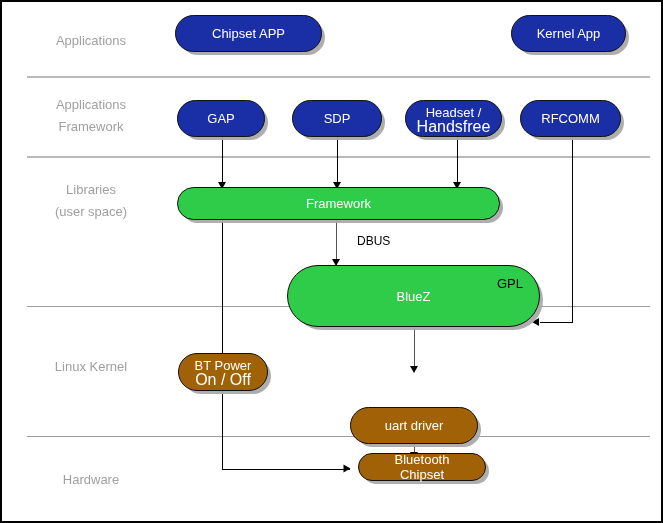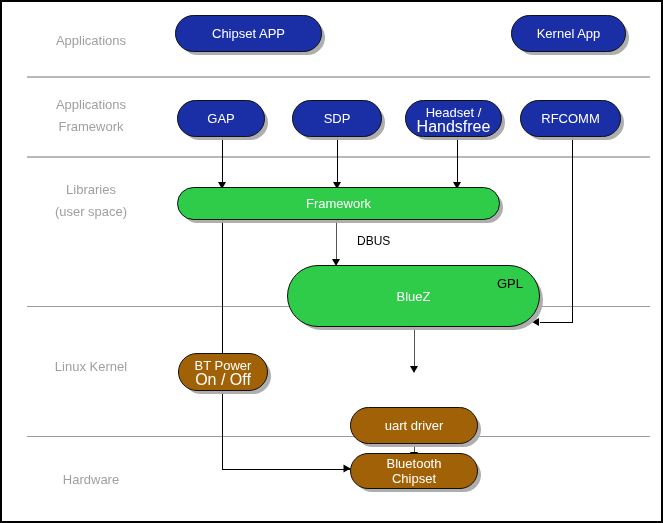--- a/index.html
+++ b/index.html
@@ -189,18 +189,18 @@
 
   <div class="node red" style="left:176px; top:351px; width:90px; height:38px;">
     <span class="line1">BT Power</span>
     <span class="line2">On / Off</span>
   </div>
 
   <div class="node red" style="left:348px; top:371px; width:128px; height:37px;margin-top:34px;">
     <span class="line1">uart driver</span>
   </div>
 
-  <div class="node red" style="left:348px; top:451px; width:128px; height:36px;">
+  <div class="node red" style="left:356px; top:451px; width:128px; height:28px;">
     <span class="line1">Bluetooth</span>
     <span class="line1">Chipset</span>
   </div>
 
 </div>
 
 </body></html>

